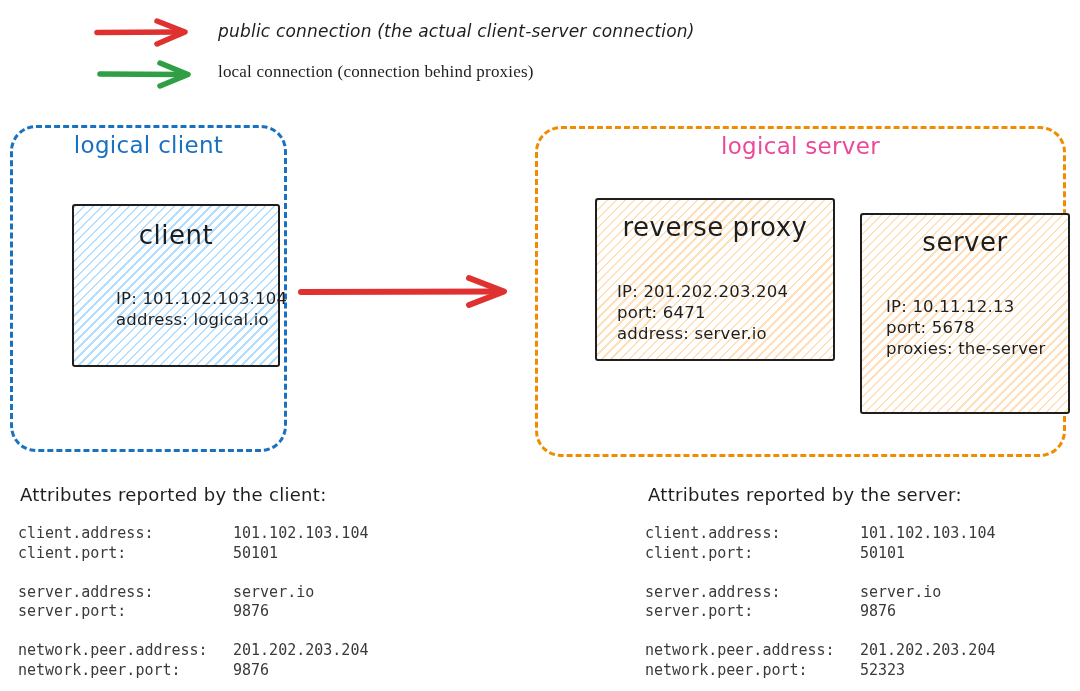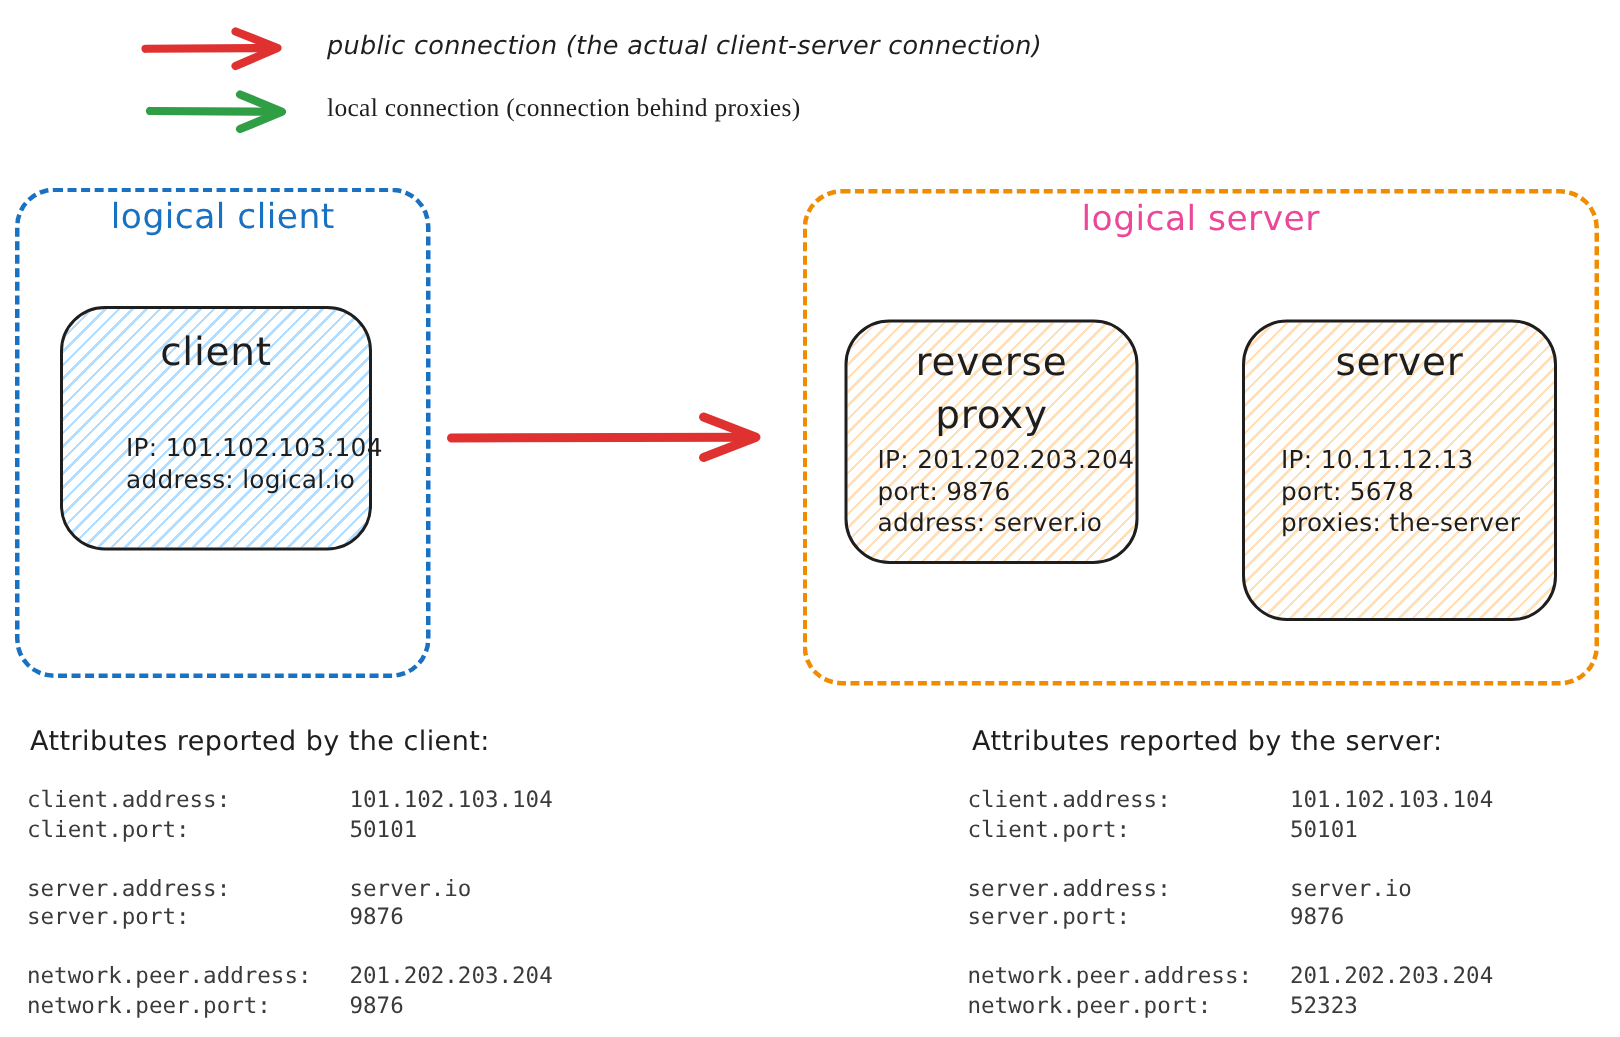--- a/index.html
+++ b/index.html
@@ -35,22 +35,23 @@
     font-size: 23px;
     letter-spacing: .3px;
   }
   .group-label.blue   { color: #1971c2; }
   .group-label.orange { color: #ec4899; }
 
   
   .node {
     position: absolute;
     border: 2px solid #1e1e1e;
-    border-radius: 30px;
+    border-radius: 3px;
     background-color: #ffffff;
+    margin-left: 32px;
   }
   .node.blue-fill {
     background-image: repeating-linear-gradient(135deg,
       rgba(165,216,255,0.85) 0px, rgba(165,216,255,0.85) 1.7px,
       rgba(255,255,255,0) 1.7px, rgba(255,255,255,0) 6.4px);
   }
   .node.orange-fill {
     background-image: repeating-linear-gradient(135deg,
       rgba(255,216,168,0.8) 0px, rgba(255,216,168,0.8) 1.7px,
       rgba(255,255,255,0) 1.7px, rgba(255,255,255,0) 6.4px);
@@ -130,25 +131,25 @@
 
   <svg class="arrow abs" style="left:293px; top:271px;" width="232" height="42" viewBox="0 0 232 42">
     <path class="stroke-red" stroke-width="6" d="M8 21 L206 20.5"></path>
     <path class="stroke-red" stroke-width="6" d="M176 7 L211 20.5 L176 34"></path>
   </svg>
 
   <div class="group-box orange" style="left:535px; top:126px; width:531px; height:331px;">
     <span class="group-label orange hand">logical server</span>
   </div>
 
-  <div class="node orange-fill" style="left:563px; top:213px; width:196px; height:163px;">
+  <div class="node orange-fill" style="left:563px; top:198px; width:240px; height:163px;">
     <div class="node-title hand" style="top:10px; left:25px; right:25px;">reverse proxy</div>
     <div class="node-lines hand" style="left:20px; top:81px;">
       <div>IP: 201.202.203.204</div>
-      <div>port: 9876</div>
+      <div>port: 6471</div>
       <div>address: server.io</div>
     </div>
   </div>
 
   <div class="node orange-fill" style="left:828px; top:213px; width:210px; height:201px;">
     <div class="node-title hand" style="top:10px;">server</div>
     <div class="node-lines hand" style="left:24px; top:81px;">
       <div>IP: 10.11.12.13</div>
       <div>port: 5678</div>
       <div>proxies: the-server</div>

